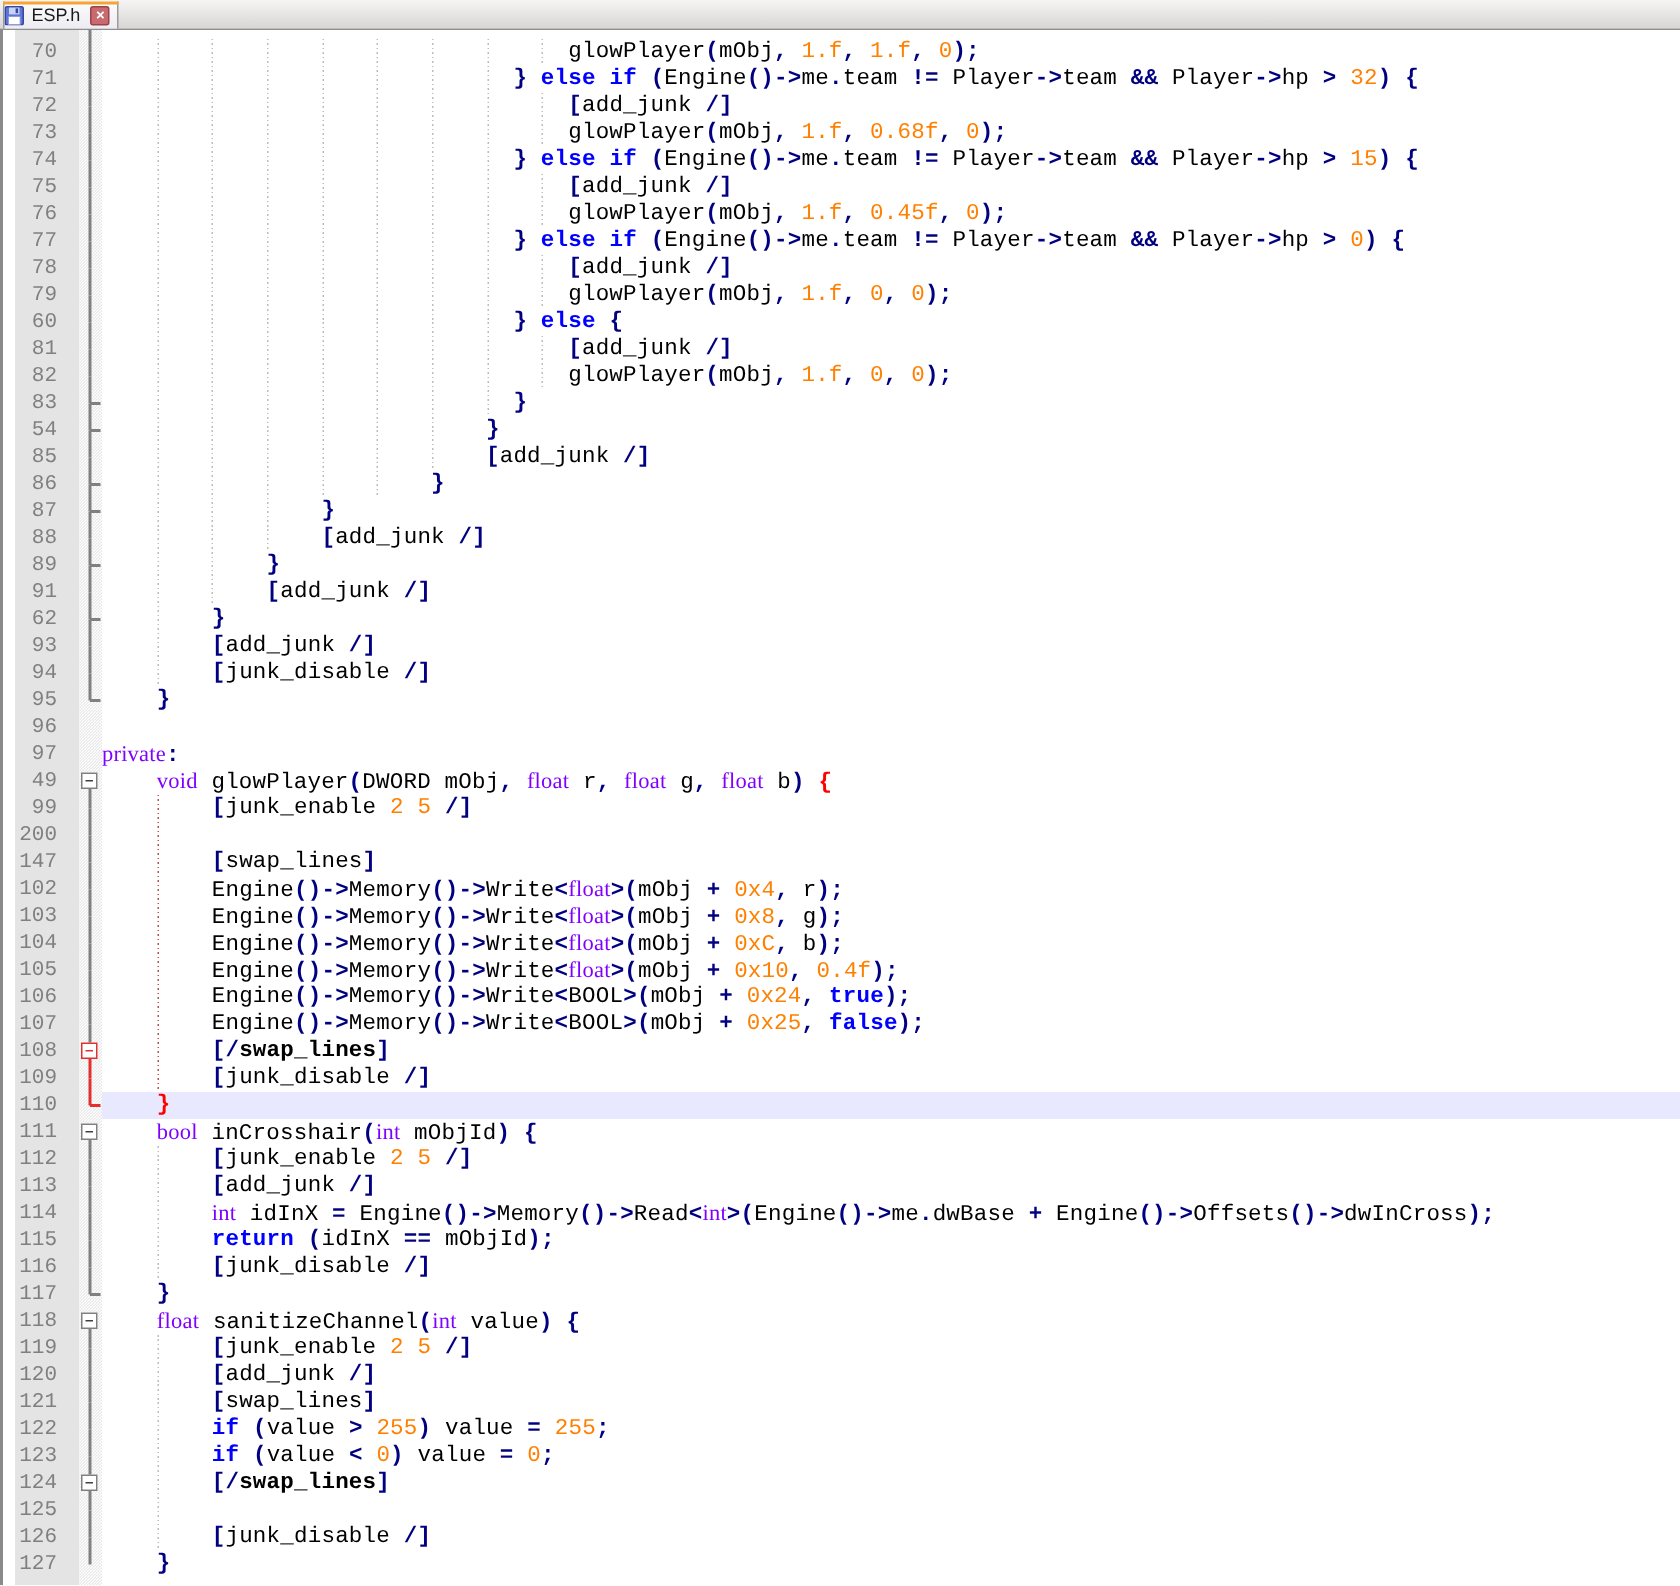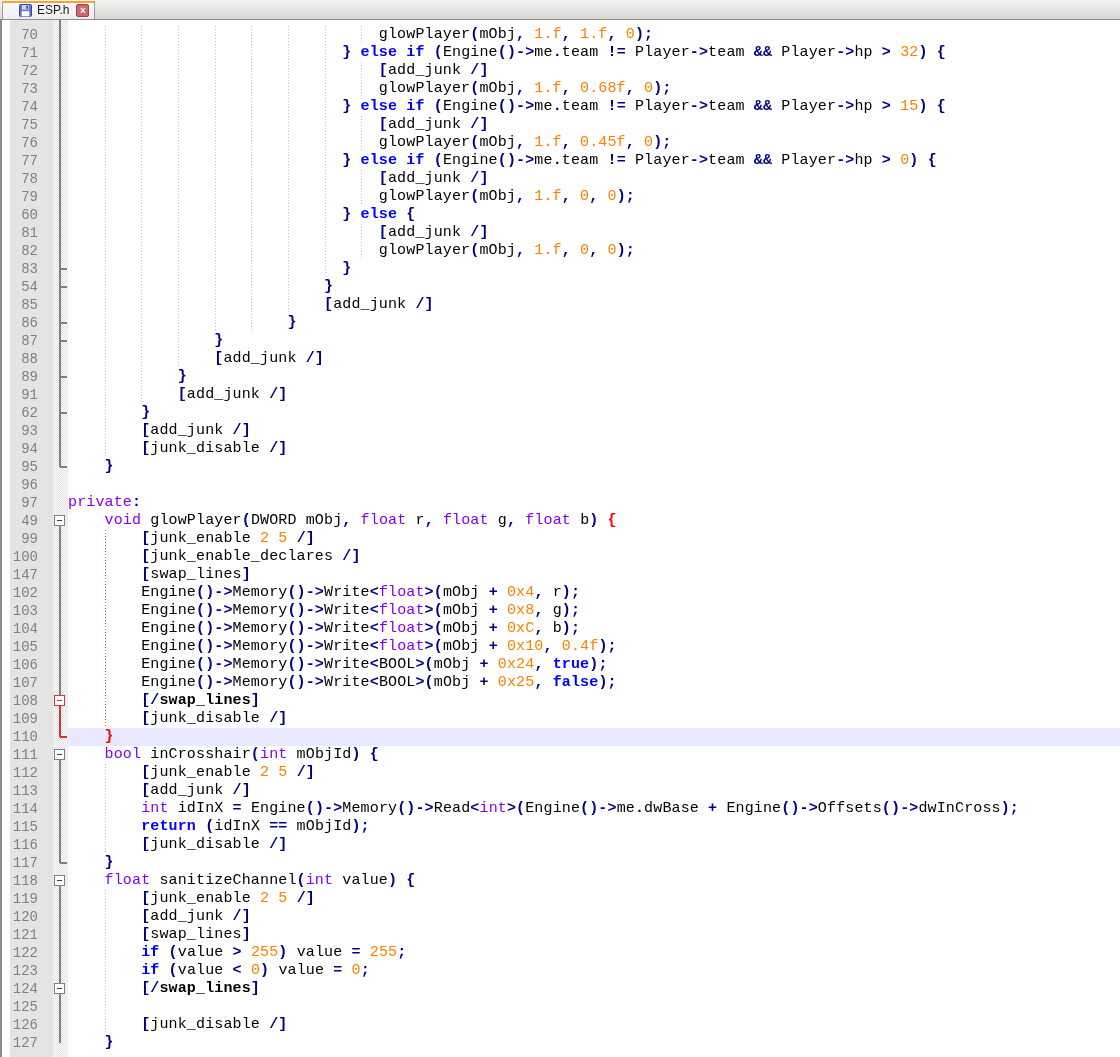--- a/index.html
+++ b/index.html
@@ -2,21 +2,21 @@
 <html><head>
 <meta charset="utf-8">
 <style>
   html,body{margin:0;padding:0;background:#fff;}
   #root{position:relative;width:1120px;height:1057px;overflow:hidden;background:#fff;
         font-family:"Liberation Sans",sans-serif;}
   
   .tabbar{position:absolute;left:0;top:0;right:0;height:20px;box-sizing:border-box;
           background:linear-gradient(#F6F5F4,#D8D6D5);border-bottom:1px solid #8E8E8E;}
   .tab{position:absolute;left:2px;top:1px;height:18px;box-sizing:border-box;display:flex;align-items:center;
-       padding:0 5px 0 16px;background:linear-gradient(#FDFDFE,#ECECF2);
+       padding:0 5px 0 0;background:linear-gradient(#FDFDFE,#ECECF2);
        border-left:1px solid #9B9B9B;border-right:1px solid #9B9B9B;}
   .tab-top{position:absolute;top:0;left:-1px;right:-1px;height:2px;background:var(--accent,#F8A434);}
   .tab-label{font:12px "Liberation Sans",sans-serif;color:#1A1A1A;margin:0 7px 0 5px;white-space:nowrap;}
   .tab-close{width:13px;height:13px;box-sizing:border-box;background:#C86A70;border:1px solid #9A4348;
              border-radius:2px;color:#fff;font:bold 10px/11px "Liberation Sans",sans-serif;text-align:center;cursor:pointer;}
   
   .editor{position:absolute;left:0;top:20px;right:0;bottom:0;overflow:hidden;background:#fff;}
   .edge-col{position:absolute;left:0;top:0;bottom:0;width:2px;background:#8A8A8A;}
   .bookmark-col{position:absolute;left:2px;top:0;bottom:0;width:8px;background:#FFFFFF;}
   .number-col{position:absolute;left:10px;top:0;bottom:0;width:43px;background:#E4E4E4;}
@@ -39,21 +39,21 @@
       background:#fff;border:1px solid #808080;cursor:pointer;}
   .bx .minus{position:absolute;left:2px;top:4px;width:5px;height:1px;background:#404040;}
   .bx.bxr{border-color:var(--foldred,#E03030);}
   .bx.bxr .minus{background:var(--foldred,#E03030);}
   .guide{position:absolute;top:0;width:1px;height:18px;
          background-image:repeating-linear-gradient(to bottom,#BDBDBD 0 1px,transparent 1px 3px);}
   .guide.ag{background-image:repeating-linear-gradient(to bottom,var(--agc,#C05050) 0 1px,transparent 1px 3px);}
   .code{position:absolute;left:68px;top:0;margin:0;white-space:pre;color:#000;
         font:15px/18px "Liberation Mono",monospace;letter-spacing:0.14px;}
   .c-k{color:var(--kw,#0000FF);font-weight:bold;}
-  .c-t{color:var(--ty,#8000FF);}
+  .c-t{color:var(--ty,#8000FF);font-family:Liberation Serif, serif;}
   .c-n{color:var(--num,#FF8000);}
   .c-o{color:var(--op,#000080);font-weight:bold;}
   .c-r{color:var(--br,#FF0000);font-weight:bold;}
   .c-b{font-weight:bold;}
   .c-p{color:#000;}
 </style>
 </head>
 <body>
 
 <div id="root" style="--accent: #F8A434; --kw: #0000FF; --ty: #8000FF; --num: #FF8000; --op: #000080; --br: #FF0000; --caretline: #E8E8FF; --foldred: #E03030; --agc: #C05050;">
@@ -388,25 +388,24 @@
           <pre class="code"><span>    </span><span class="c-t">void</span><span class="c-p"> glowPlayer</span><span class="c-o">(</span><span class="c-p">DWORD mObj</span><span class="c-o">,</span><span class="c-p"> </span><span class="c-t">float</span><span class="c-p"> r</span><span class="c-o">,</span><span class="c-p"> </span><span class="c-t">float</span><span class="c-p"> g</span><span class="c-o">,</span><span class="c-p"> </span><span class="c-t">float</span><span class="c-p"> b</span><span class="c-o">)</span><span class="c-p"> </span><span class="c-r">{</span></pre>
         </div>
         <div class="row">
           <div class="ln">99</div>
           <div class="vt"></div>
           <div class="vb"></div>
           <div class="guide ag" style="left: 104.667px;"></div>
           <pre class="code"><span>        </span><span class="c-o">[</span><span class="c-p">junk_enable </span><span class="c-n">2</span><span class="c-p"> </span><span class="c-n">5</span><span class="c-p"> </span><span class="c-o">/]</span></pre>
         </div>
         <div class="row">
-          <div class="ln">100</div>
-          <div class="vt"></div>
-          <div class="vb"></div>
-          <div class="guide ag" style="left: 104.667px;"></div>
-          <pre class="code"><span>        </span><span class="c-o">[</span><span class="c-p">junk_enable_declares </span><span class="c-o">/]</span></pre>
+          <div class="ln">200</div>
+          <div class="vt"></div>
+          <div class="vb"></div>
+          <div class="guide ag" style="left: 104.667px;"></div>
         </div>
         <div class="row">
           <div class="ln">147</div>
           <div class="vt"></div>
           <div class="vb"></div>
           <div class="guide ag" style="left: 104.667px;"></div>
           <pre class="code"><span>        </span><span class="c-o">[</span><span class="c-p">swap_lines</span><span class="c-o">]</span></pre>
         </div>
         <div class="row">
           <div class="ln">102</div>

